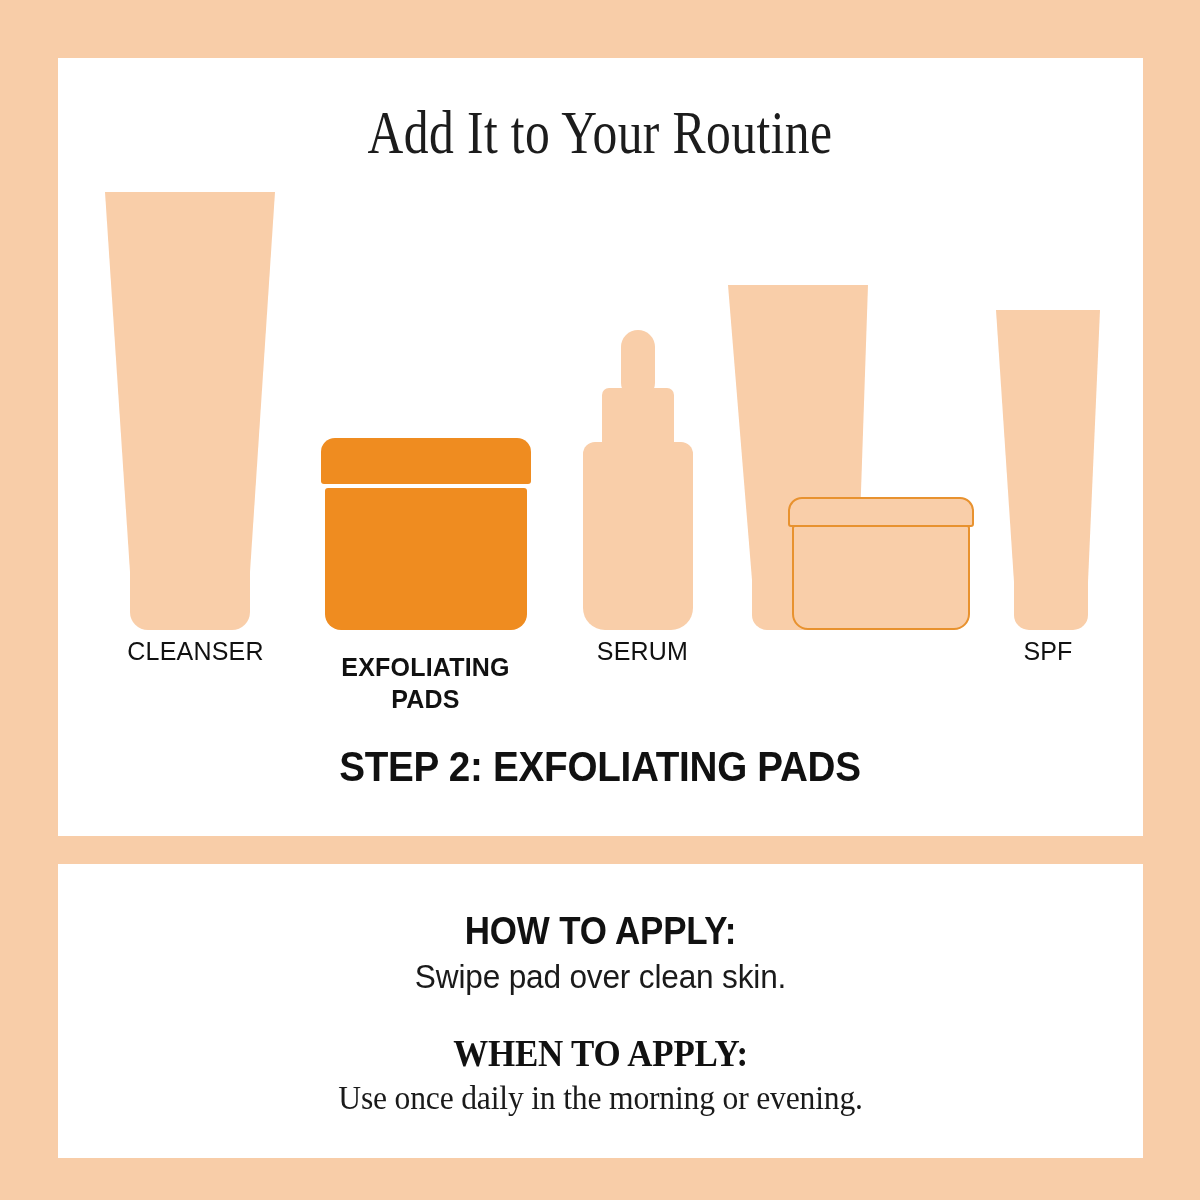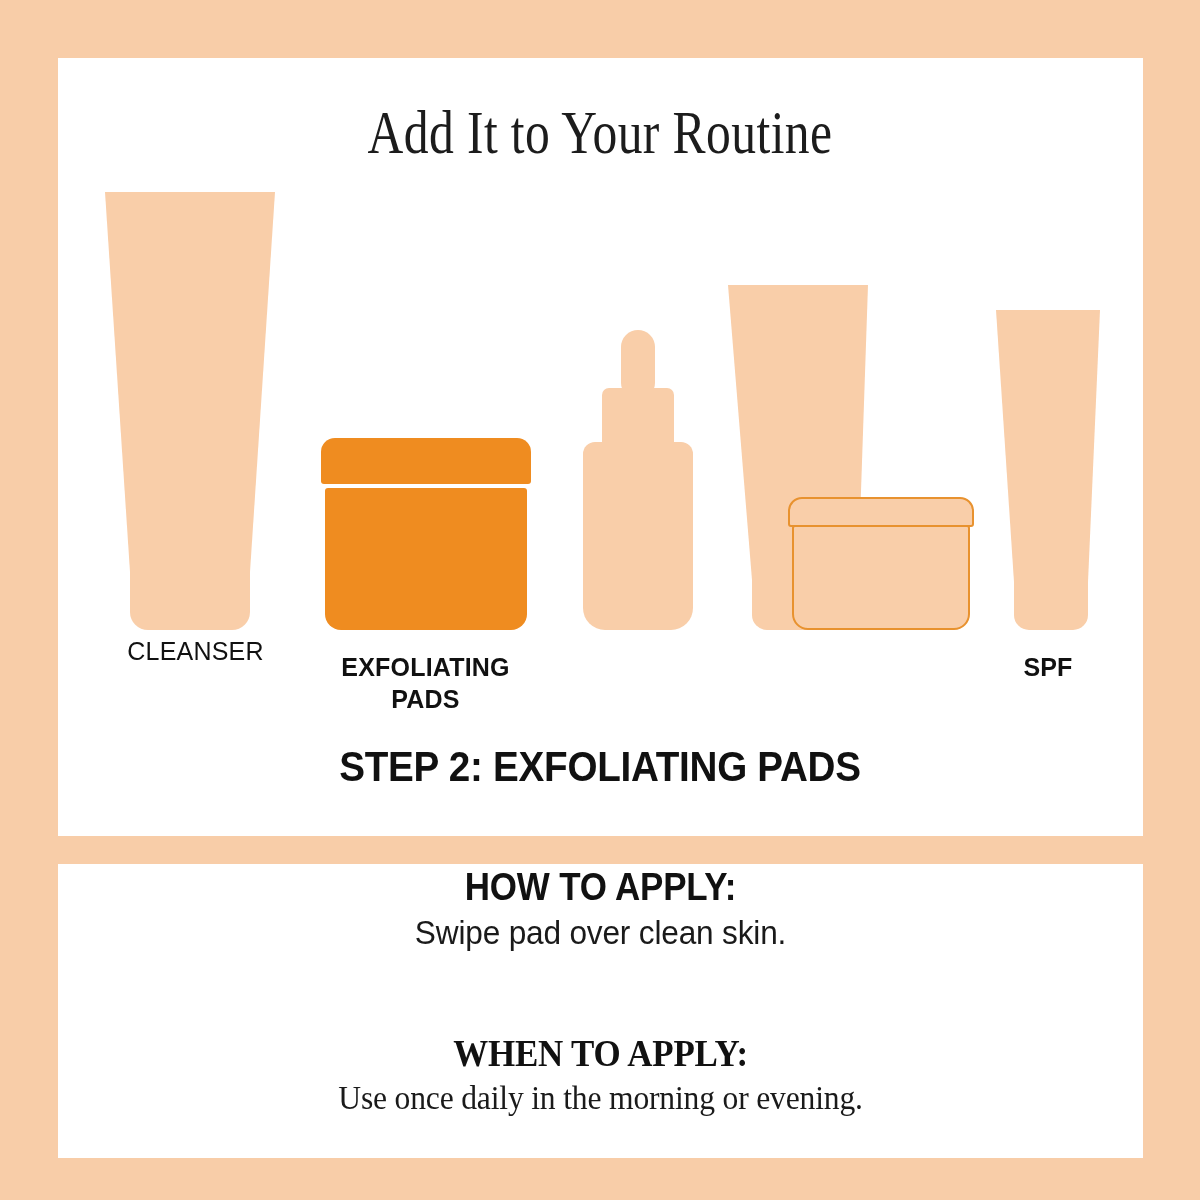--- a/index.html
+++ b/index.html
@@ -162,21 +162,21 @@
   }
   .apply-text {
     font-size: 34px;
     line-height: 44px;
     font-weight: 300;
     color: #1a1a1a;
     transform: scaleX(0.93);
     transform-origin: 50% 50%;
     letter-spacing: -0.2px;
   }
-  .how-block { top: 864px; }
+  .how-block { top: 908px; }
   .when-block { top: 1030px; font-family: Liberation Serif, serif; }
 </style>
 </head>
 <body>
 
 <div class="poster">
 
   <div class="card card-top"></div>
 
   <div class="title">Add It to Your Routine</div>
@@ -229,23 +229,24 @@
       </div>
     </div>
 
   </div>
 
   <div class="labels">
     <div class="label" style="left:0px; top:0; width:275px;">CLEANSER</div>
 
     <div class="label bold" style="left:255px; top:0; width:225px;">EXFOLIATING PADS</div>
 
-
-
-    <div class="label" style="left:905px; top:16px; width:170px;font-weight:bold;">SPF</div>
+    <div class="label" style="left:482px; top:0; width:205px;">SERUM</div>
+
+
+    <div class="label" style="left:905px; top:0; width:170px;">SPF</div>
   </div>
 
   <div class="step">STEP 2: EXFOLIATING PADS</div>
 
   <div class="card card-bottom"></div>
 
   <div class="apply-block how-block">
     <div class="apply-head">HOW TO APPLY:</div>
     <div class="apply-text">Swipe pad over clean skin.</div>
   </div>

